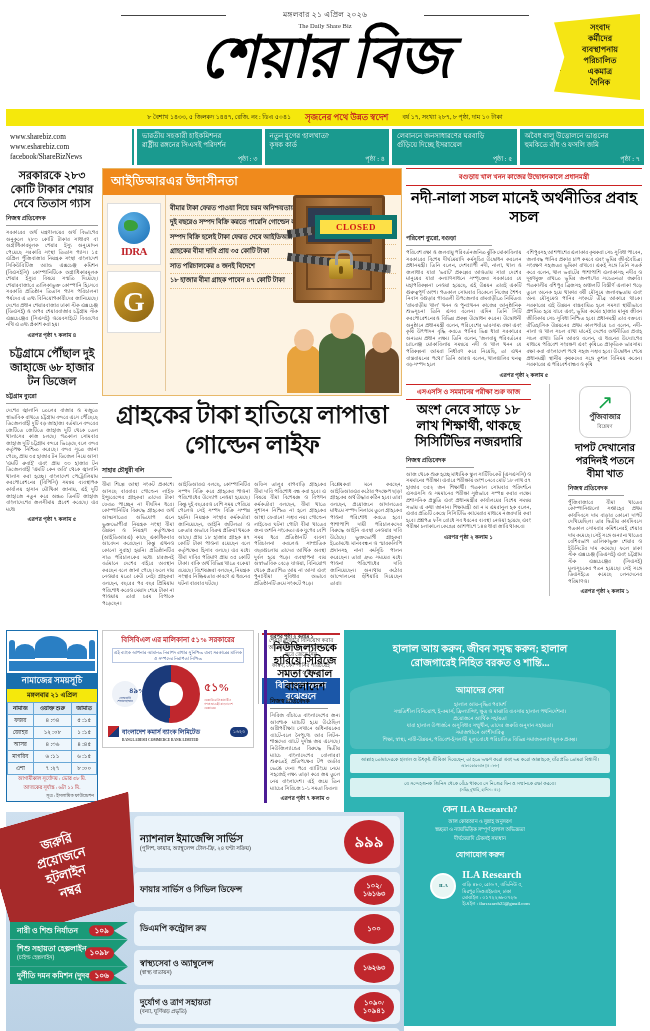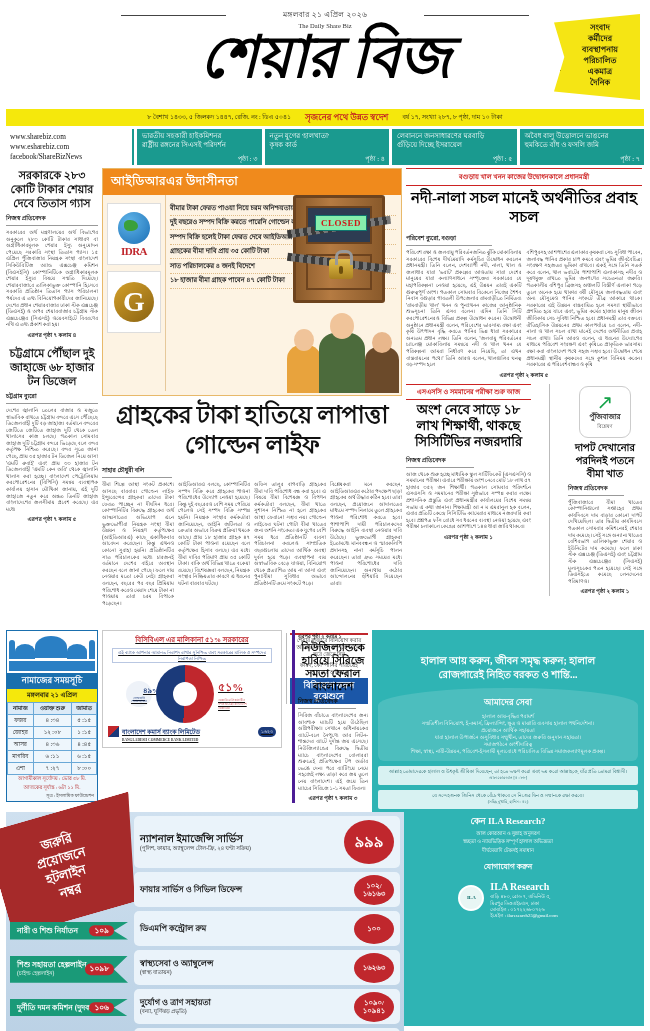--- a/index.html
+++ b/index.html
@@ -134,22 +134,22 @@
     content:""; position:absolute; left:10px; bottom:10px; right:10px; height:32px;
     border:2px solid #6d431e;
   }
   .chain {
     position:absolute; left:8px; top:30px; width:104px; height:8px;
     background:repeating-linear-gradient(90deg,#3a3a3a 0 4px,#777 4px 8px);
     transform:rotate(-8deg);
   }
   .chain2 { top:66px; transform:rotate(7deg); }
   .closed-sign {
-    position:absolute; left:36px; top:22px; background:#86efac; border:1px solid #0f766e;
-    color:#d01717; font-size:9px; font-weight:bold; padding:2px 5px; letter-spacing:.5px;
+    position:absolute; left:36px; top:22px; background:#fde047; border:5px solid #0f766e;
+    color:#d01717; font-size:9px; font-weight:bold; padding:2px 16px; letter-spacing:.5px;
   }
   .padlock {
     position:absolute; left:50px; top:66px; width:24px; height:20px;
     background:linear-gradient(180deg,#e3c04a,#a8801f); border-radius:3px;
   }
   .padlock:before{
     content:"";position:absolute;left:6px;top:-9px;width:12px;height:12px;
     border:3px solid #999;border-bottom:none;border-radius:7px 7px 0 0;
   }
   .padlock:after{content:"";position:absolute;left:10px;top:7px;width:4px;height:8px;background:#6d4f0c;border-radius:2px;}
@@ -179,21 +179,21 @@
     width:52px;height:52px;border-radius:9px;background:#fff;border:1px solid #ccc;
     margin:2px auto 3px; display:flex;flex-direction:column;align-items:center;justify-content:center;
   }
   .puji-arrow { font-size:20px; color:#16a34a; line-height:18px; }
   .puji-name { font-size:7px; font-weight:bold; color:#222; }
   .puji-sub { font-size:5px; color:#555; }
 
   
   .lower { display:flex; gap:4px; margin-top:4px; height:178px; }
   .low-a { width:92px; }
-  .low-b { width:180px;text-decoration:underline; }
+  .low-b { width:152px; }
   .low-c { width:82px; }
   .low-d { width:272px; }
 
   .mosque-card { border:1px solid #1a6fae; background:#eef6fc; }
   .mosque-top { height:42px; background:#fff; position:relative; }
   .dome { position:absolute; background:#2a7fc4; border-radius:50% 50% 0 0; }
   .d1 { left:28px; top:5px; width:32px; height:22px; }
   .d2 { left:8px; top:13px; width:20px; height:15px; }
   .d3 { left:60px; top:13px; width:20px; height:15px; }
   .minar { position:absolute; top:9px; width:6px; height:24px; background:#2a7fc4; border-radius:3px 3px 0 0; }
@@ -239,21 +239,21 @@
   .bank-name { font-size:6.2px; font-weight:bold; color:#1b3a7a; line-height:7px; }
   .bank-phone { margin-left:auto; background:#1b3a7a; color:#fff; font-size:4.6px; padding:1px 3px; border-radius:6px; }
 
   .invest-box { margin-top:3px; border-top:2px solid #c0272d; }
   .invest-txt { font-size:5.4px; line-height:7px; text-align:center; color:#222; padding:2px 2px; }
   .invest-btn { background:#1b57a8; color:#fff; text-align:center; font-size:8.5px;
                 font-weight:bold; padding:2px; line-height:11px; }
 
   
   .halal {
-    background:#2fb4b4; color:#fff; height:100%; position:relative; overflow:hidden; padding:24px 6px 4px;
+    background:#2fb4b4; color:#fff; height:100%; position:relative; overflow:hidden; padding:12px 6px 4px;
   }
   .halal-head { text-align:center; font-size:10px; line-height:14px; font-weight:bold; }
   .halal-panel {
     background:rgba(255,255,255,.14); margin-top:6px; border-radius:50% 50% 6px 6px/24% 24% 6px 6px;
     padding:8px 8px 6px; text-align:center;
   }
   .halal-panel h4 { font-size:8.5px; margin-bottom:3px; }
   .halal-panel p { font-size:5.2px; line-height:7px; }
   .quote-box { background:#d8f2f2; color:#14595e; font-size:4.8px; line-height:6.4px;
                padding:3px 4px; margin-top:5px; text-align:center; border-radius:2px; }
@@ -279,21 +279,21 @@
   .em-left { width:118px; position:relative; }
   .em-banner {
     position:absolute; left:-14px; top:-6px; width:150px; height:108px;
     background:#a62a2a; color:#fff; transform:rotate(-16deg);
     display:flex; flex-direction:column; align-items:center; justify-content:center;
     font-size:13px; font-weight:bold; line-height:17px; letter-spacing:-.3px;
     clip-path:polygon(0 0,100% 0,84% 100%,0 100%);
     padding-right:16px;
   }
   .em-tag {
-    background:#1a9a78; color:#fff; margin-top:16px; padding:4px 18px 4px 7px;
+    background:#1a9a78; color:#fff; margin-top:0; padding:4px 18px 4px 7px;
     font-size:7.6px; line-height:9.6px; font-weight:bold; position:relative;
     clip-path:polygon(0 0,100% 0,88% 50%,100% 100%,0 100%);
   }
   .em-tag .num {
     position:absolute; right:14px; top:50%; transform:translateY(-50%);
     background:#c0272d; color:#fff; border-radius:10px; font-size:7.5px; padding:1px 5px;
   }
   .em-tag small { display:block; font-size:5.4px; font-weight:normal; }
   .em-right { flex:1; padding-left:6px; }
   .em-row {

